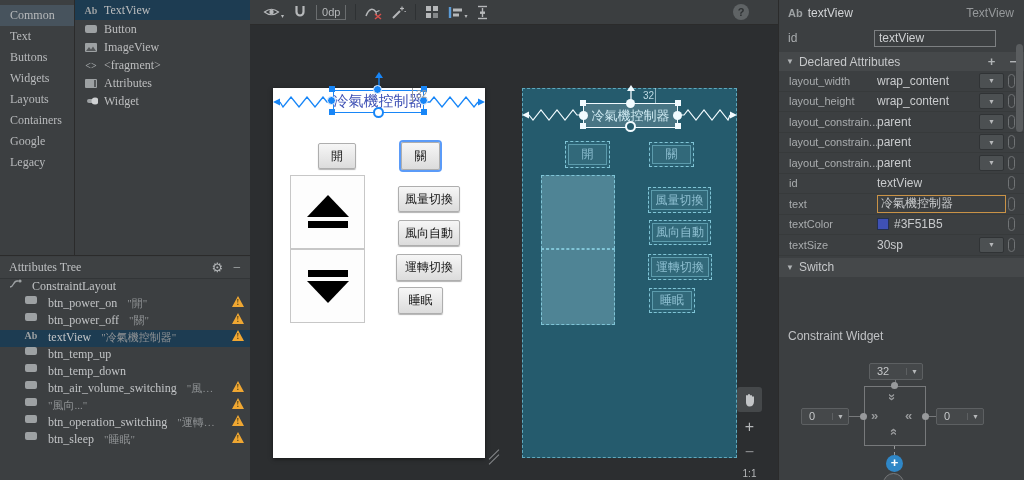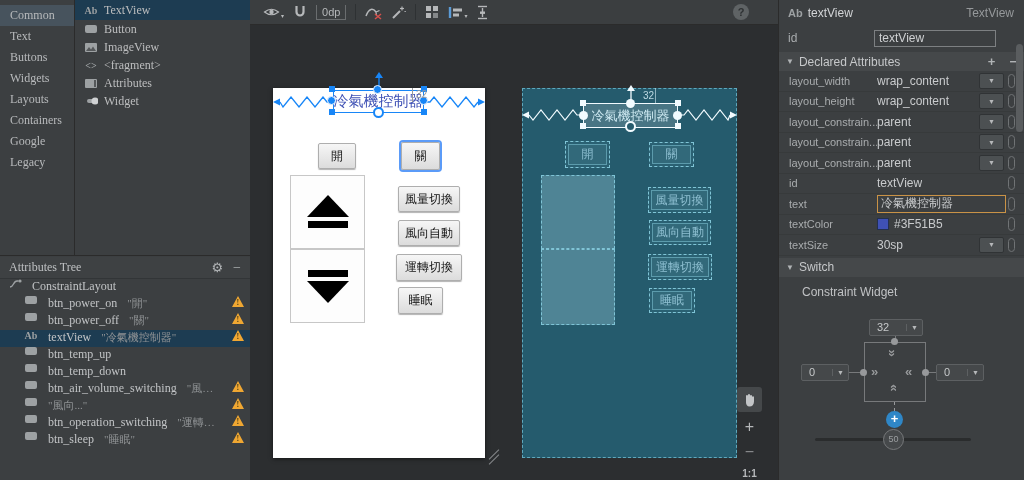--- a/index.html
+++ b/index.html
@@ -86,21 +86,21 @@
   .wanchor.hollow { background:#255b6d; border:2px solid #f2fbff; width:11px; height:11px; }
   .bmline { position:absolute; width:1px; background:#bcd9e2; opacity:.7; }
   .bmlabel { position:absolute; font-size:10px; color:#bcd9e2; }
 
   
   #panbtn { position:absolute; left:487px; top:362px; width:25px; height:25px; background:#45484a; border-radius:3px;
     display:flex; align-items:center; justify-content:center; cursor:pointer; }
   .zctrl { position:absolute; left:487px; width:25px; text-align:center; color:#b6b8ba; cursor:pointer; }
   #zin { top:393px; font-size:16px; }
   #zout { top:418px; font-size:16px; color:#8a8d8f; }
-  #zreset { top:443px; font-size:10px; font-weight:bold; }
+  #zreset { top:443px; font-size:10px; font-weight:normal; }
   #resize-grip { position:absolute; left:236px; top:424px; width:16px; height:16px; cursor:nwse-resize; }
   #resize-grip i { position:absolute; width:14px; height:1px; background:#85888a; transform:rotate(-45deg); display:block; }
   #resize-grip i:nth-child(1){ top:5px; left:1px;} #resize-grip i:nth-child(2){ top:10px; left:1px;}
 
   
   #right { position:absolute; left:778px; top:0; width:246px; height:480px; background:#3c3f41; border-left:1px solid #2b2b2b; }
   #rp-head { height:26px; display:flex; align-items:center; gap:5px; padding:0 10px 0 9px; }
   #rp-head .ab { color:#9da1a3; font-weight:bold; font-size:11px; }
   #rp-head .nm { color:#d3d5d7; }
   #rp-head .tp { margin-left:auto; color:#96999b; }
@@ -115,21 +115,21 @@
   .arow { height:20.5px; display:flex; align-items:center; padding-left:10px; border-bottom:1px solid rgba(0,0,0,.08); }
   .alabel { width:88px; flex:none; color:#a9acae; font-size:11px; white-space:nowrap; overflow:hidden; }
   .avalwrap { flex:1; display:flex; align-items:center; min-width:0; }
   .aval { color:#c9cbcd; white-space:nowrap; overflow:hidden; }
   .focusbox { border:1.5px solid #c99246; height:18px; display:flex; align-items:center; padding:0 3px; flex:1; margin-right:2px; }
   .swatch { width:12px; height:12px; background:#3F51B5; border:1px solid #23304f; margin-right:5px; flex:none; }
   .dd { width:25px; height:16px; flex:none; background:#4c5052; border:1px solid #303335; border-radius:2px;
     display:flex; align-items:center; justify-content:center; font-size:7px; color:#b6b8ba; margin:0 4px 0 4px; cursor:pointer; }
   .dd.ghost { visibility:hidden; }
   .flagi { width:7px; height:14px; flex:none; border:1px solid #707375; border-radius:4px; margin-right:9px; cursor:pointer; }
-  #cw-label { padding:8px 0 0 23px; color:#c0c2c4; }
+  #cw-label { padding:8px 0 0 9px; color:#c0c2c4;margin-top:44px; }
 
   
   #cwidget { position:relative; height:150px; margin-top:8px; }
   .mdd { position:absolute; height:17px; background:#45484a; border:1px solid #5d6062; border-radius:2px;
     display:flex; align-items:center; cursor:pointer; }
   .mdd .v { flex:1; padding-left:7px; color:#c6c8ca; font-size:11px; }
   .mdd .c { width:16px; text-align:center; font-size:7px; color:#b6b8ba; border-left:1px solid #5d6062; }
   #sqbox { position:absolute; left:85px; top:35px; width:62px; height:60px; border:1px solid #77797b; }
   .chev { position:absolute; color:#97999b; font-weight:bold; font-size:13px; letter-spacing:-1px; }
   .dot { position:absolute; width:7px; height:7px; border-radius:50%; background:#97999b; }

